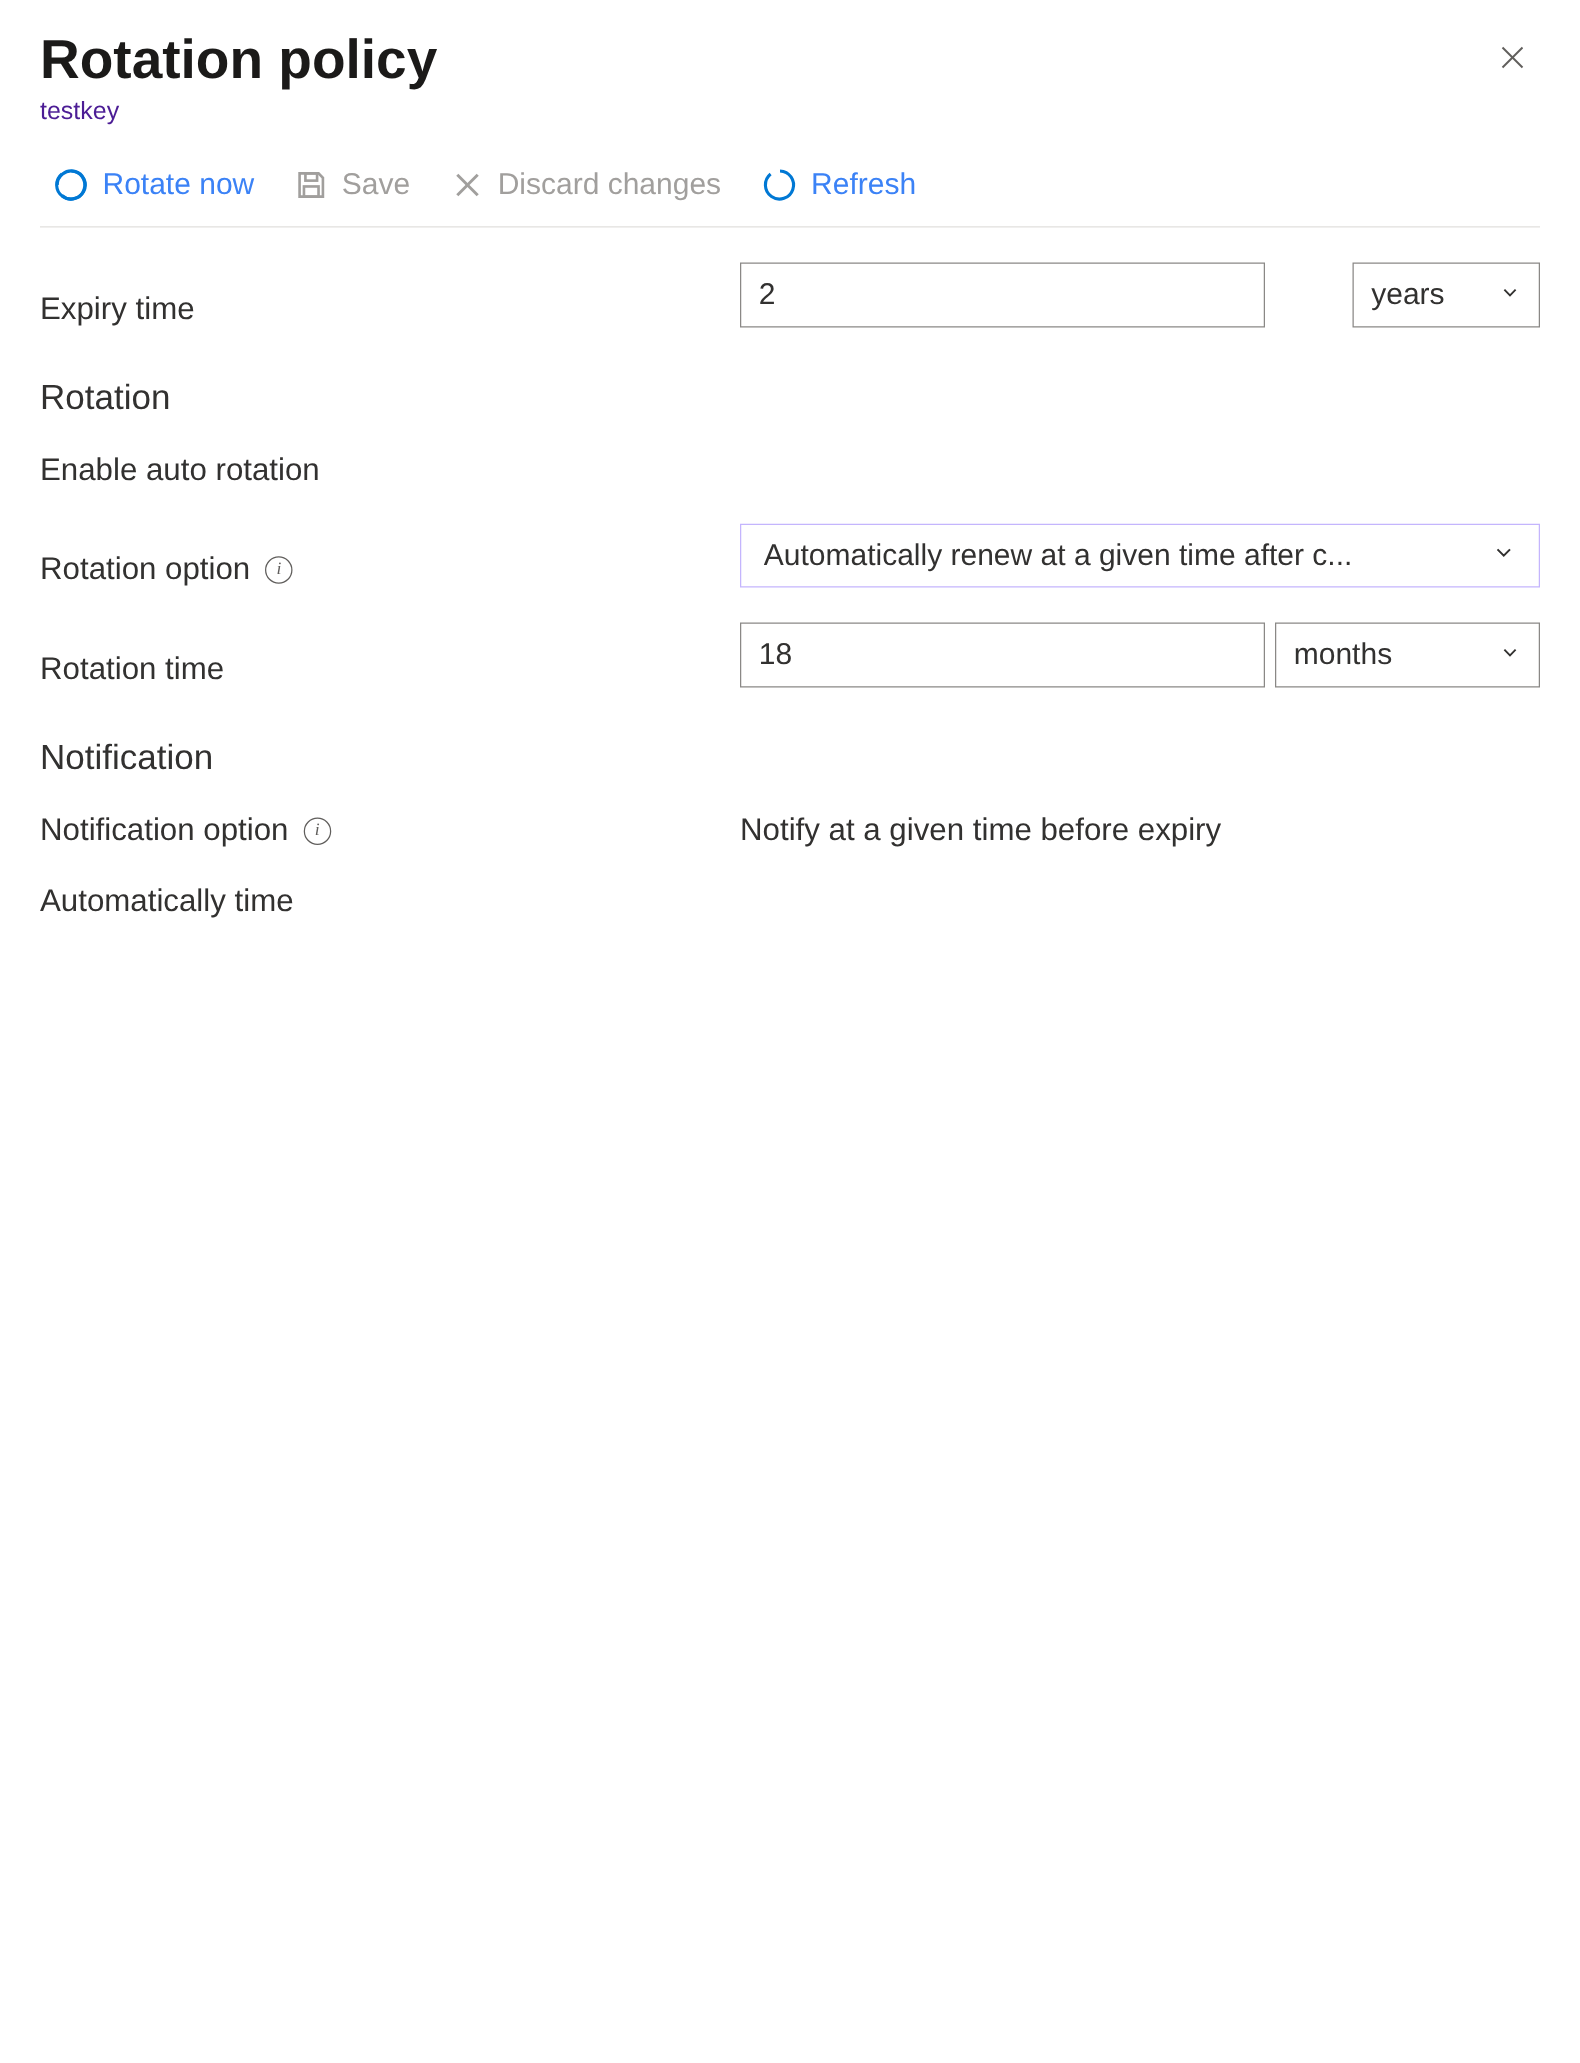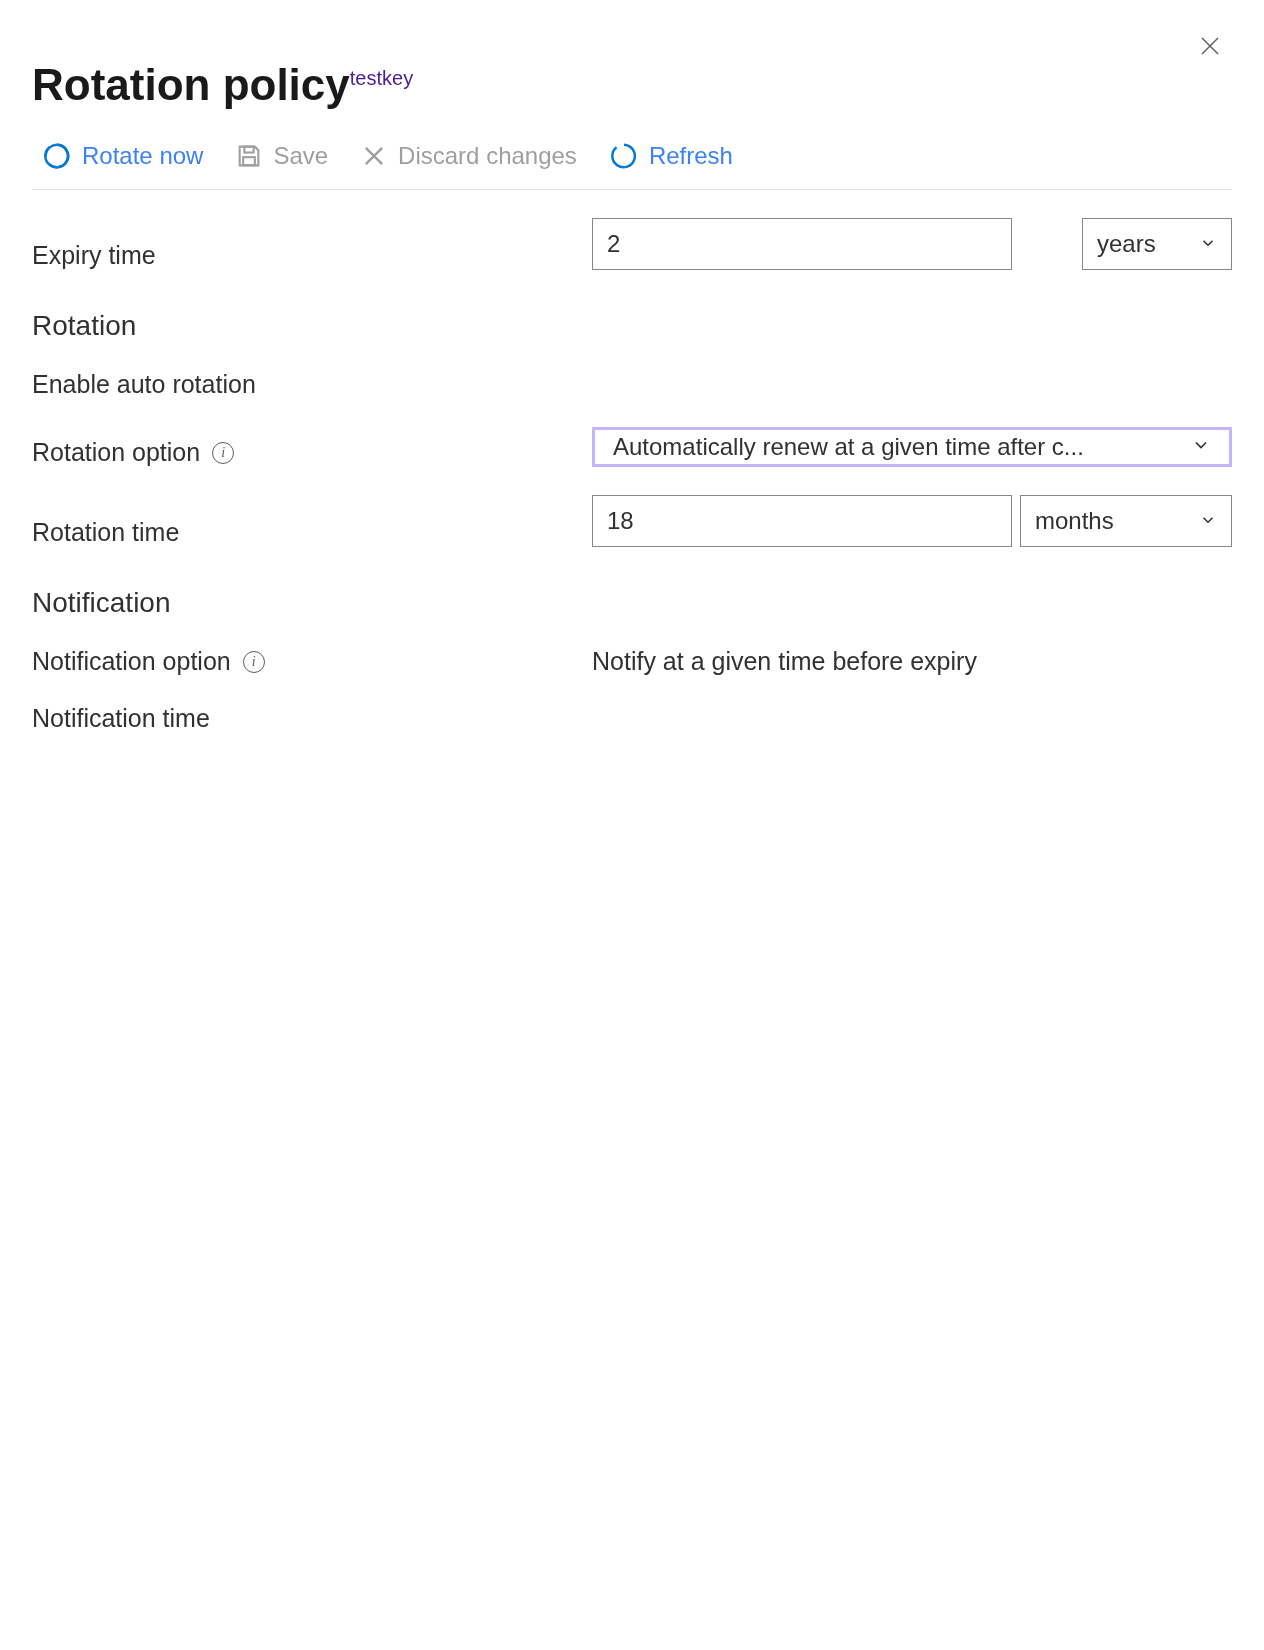--- a/index.html
+++ b/index.html
@@ -16,22 +16,21 @@
       padding: 24px 32px;
     }
     .header {
       display: flex;
       justify-content: space-between;
       align-items: flex-start;
       margin-bottom: 8px;
     }
     .title-block {
       display: flex;
-      flex-direction: row;
-      margin-top: 37px;
+      flex-direction: column;
     }
     .page-title {
       font-size: 44px;
       font-weight: 600;
       color: #1b1a19;
       line-height: 1.1;
     }
     .subtitle {
       font-size: 20px;
       color: #4c1d95;
@@ -114,22 +113,22 @@
       display: flex;
       align-items: center;
       justify-content: space-between;
       padding: 0 14px;
       font-size: 24px;
       cursor: pointer;
       margin-left: auto;
     }
     .full-select {
       flex: 1;
-      height: 40px;
-      border: 3px solid #c4b5fd;
+      height: 51px;
+      border: 1px solid #c4b5fd;
       background: #fff;
       display: flex;
       align-items: center;
       justify-content: space-between;
       padding: 0 18px;
       font-size: 24px;
       cursor: pointer;
       min-width: 0;
     }
     .full-select .select-text {
@@ -309,14 +308,14 @@
 
 <div class="form-row">
   <div class="form-label">
     <span>Notification option</span>
     <span class="info-icon">i</span>
   </div>
   <div class="static-value">Notify at a given time before expiry</div>
 </div>
 
 <div class="form-row">
-  <div class="form-label">Notification time</div>
+  <div class="form-label">Automatically time</div>
 </div>
 
 </body></html>

